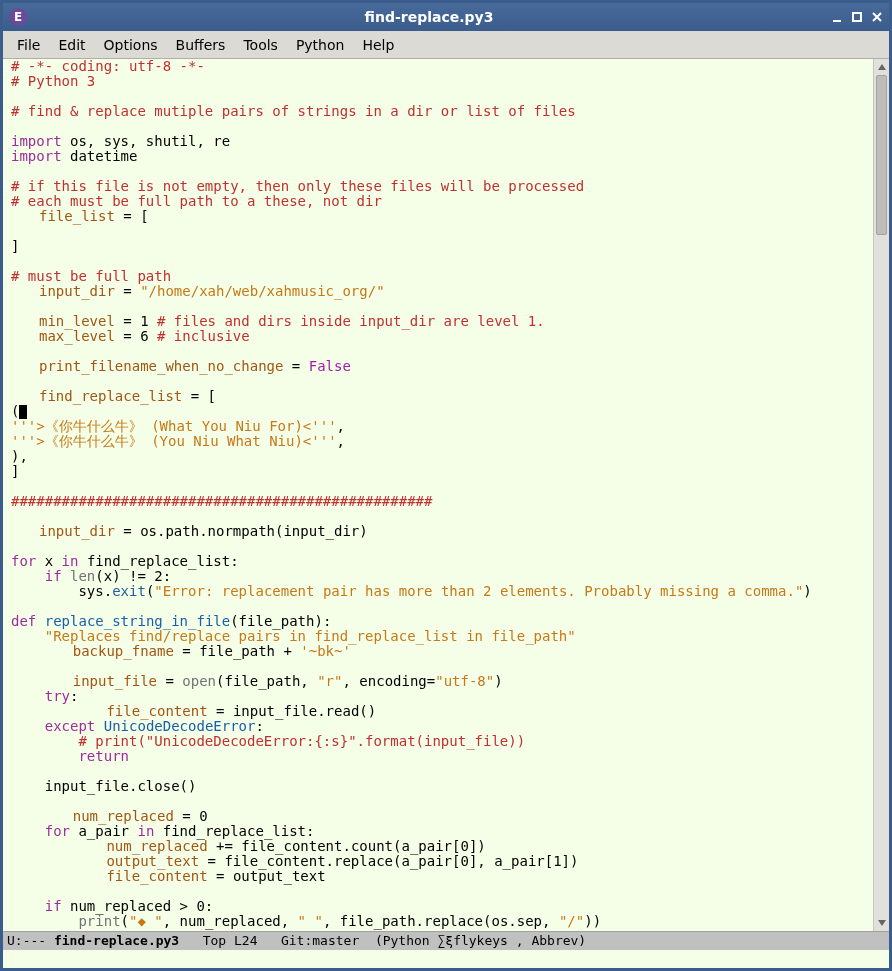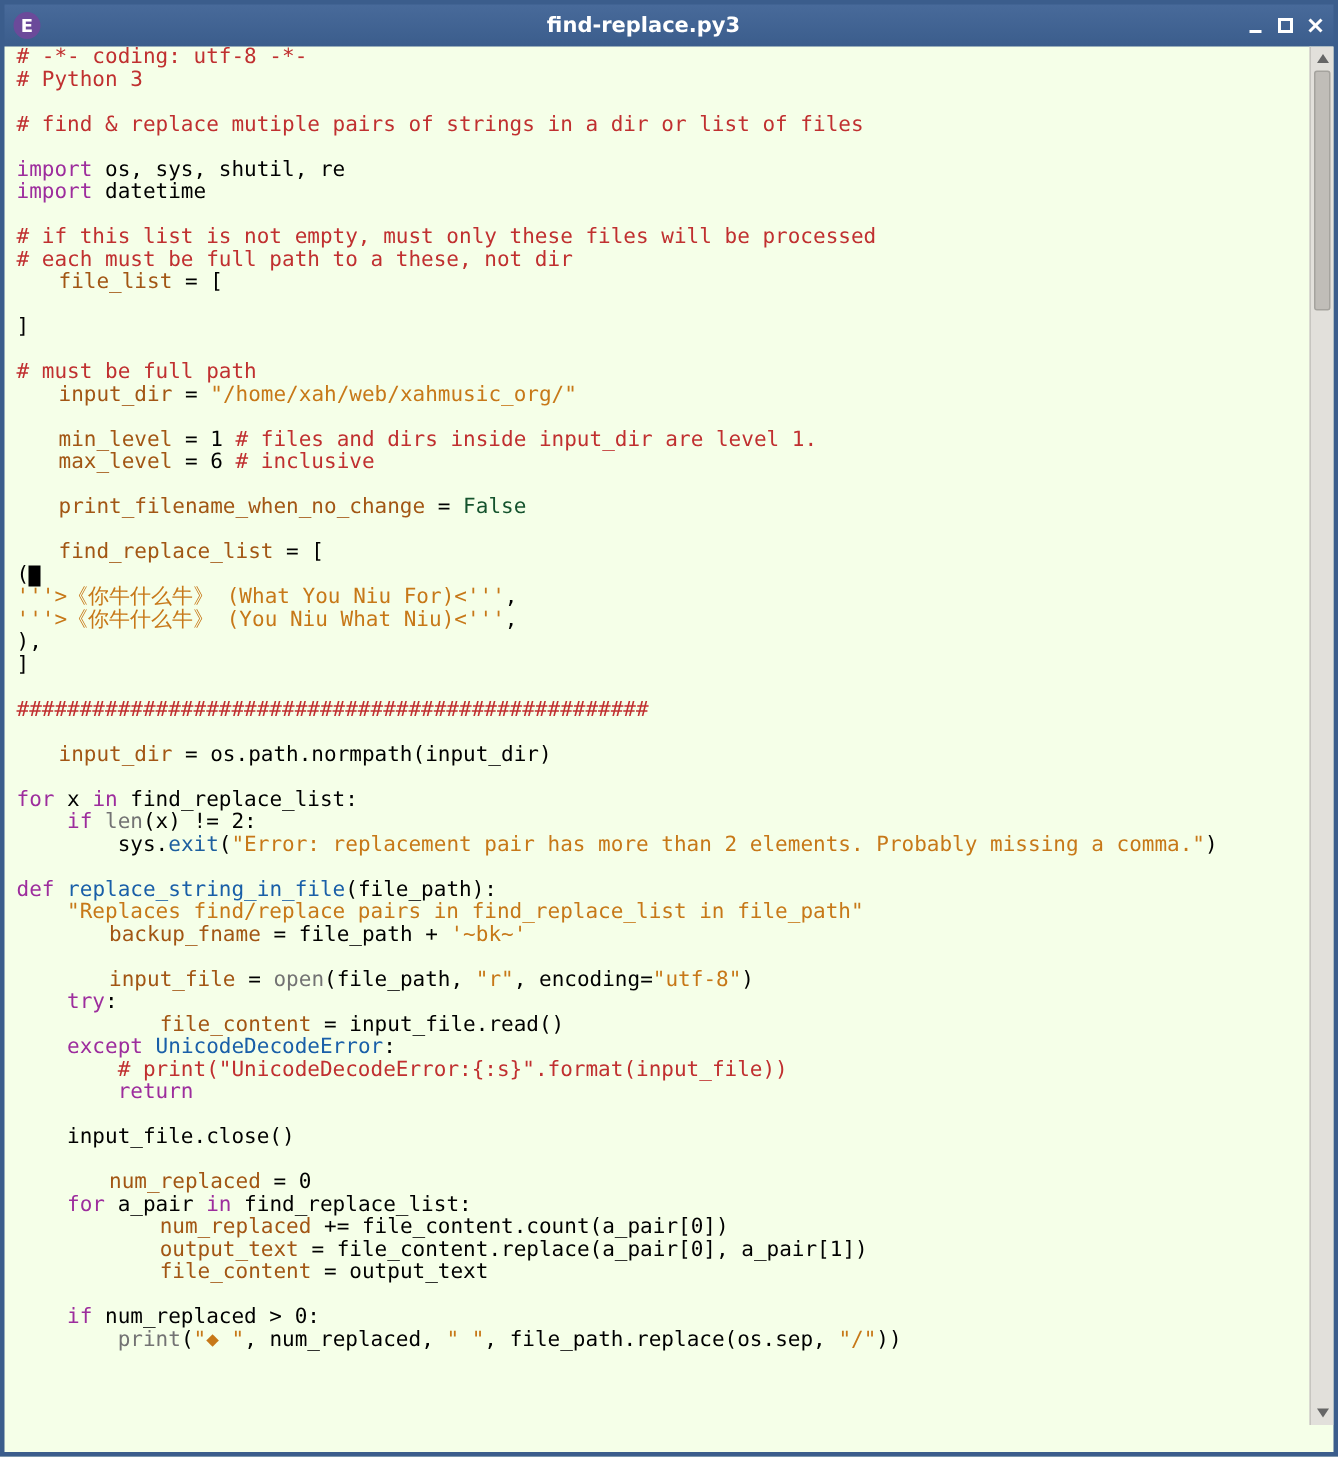--- a/index.html
+++ b/index.html
@@ -105,21 +105,21 @@
   font-family: "DejaVu Sans Mono", monospace;
   font-size: 13px;
   padding-left: 8px;
 }
 
 .c-comment { color:#c03030; }
 .c-kw { color:#9d2d9d; }
 .c-str { color:#c77818; }
 .c-builtin { color:#737373; }
 .c-var { color:#a25614;margin-left:28px; }
-.c-const { color:#14532d; }
+.c-const { color:#a21caf; }
 .c-fn { color:#195fa8;text-align:center; }
 .c-meth { color:#1d5f9f; }
 .cursor-block {
   display:inline-block;
   width:8px; height:14px;
   background:#000;
   vertical-align:text-bottom;
   margin-top:1px;
 }
 </style>
@@ -145,31 +145,40 @@
         </div>
       <div class="tbbtn">
           <svg viewBox="0 0 12 12">
             <line x1="2" y1="2" x2="10" y2="10"></line>
             <line x1="10" y1="2" x2="2" y2="10"></line>
           </svg>
         </div>
     </div>
   </div>
 
+  <div class="menu-bar" id="menu-bar">
+      <div class="menu-item">File</div>
+      <div class="menu-item">Edit</div>
+      <div class="menu-item">Options</div>
+      <div class="menu-item">Buffers</div>
+      <div class="menu-item">Tools</div>
+      <div class="menu-item">Python</div>
+      <div class="menu-item">Help</div>
+    </div>
 
   <div class="editor-area">
     <div class="code-pane" id="code-pane"><span class="c-comment"># -*- coding: utf-8 -*-</span>
 <span class="c-comment"># Python 3</span>
 
 <span class="c-comment"># find &amp; replace mutiple pairs of strings in a dir or list of files</span>
 
 <span class="c-kw">import</span> os, sys, shutil, re
 <span class="c-kw">import</span> datetime
 
-<span class="c-comment"># if this list is not empty, must only these files will be processed</span>
+<span class="c-comment"># if this file is not empty, then only these files will be processed</span>
 <span class="c-comment"># each must be full path to a these, not dir</span>
 <span class="c-var">file_list</span> = [
 
 ]
 
 <span class="c-comment"># must be full path</span>
 <span class="c-var">input_dir</span> = <span class="c-str">"/home/xah/web/xahmusic_org/"</span>
 
 <span class="c-var">min_level</span> = 1<span class="c-comment"> # files and dirs inside input_dir are level 1.</span>
 <span class="c-var">max_level</span> = 6<span class="c-comment"> # inclusive</span>
@@ -220,15 +229,16 @@
         </div>
       <div class="scroll-thumb" id="scroll-thumb" style="top: 16px; height: 160px;"></div>
       <div class="scroll-arrow" style="position:absolute;bottom:0;">
           <svg width="10" height="10" viewBox="0 0 10 10">
             <polygon points="1,2 9,2 5,8" fill="#666"></polygon>
           </svg>
         </div>
     </div>
   </div>
 
+  <div class="mode-line"><span>U:--- </span><span class="mb">find-replace.py3</span><span>   Top L24   </span><span>Git:master  </span><span>(Python ∑ξflykeys , Abbrev)</span></div>
 
   <div class="echo-area"></div>
 </div>
 
 </body></html>

